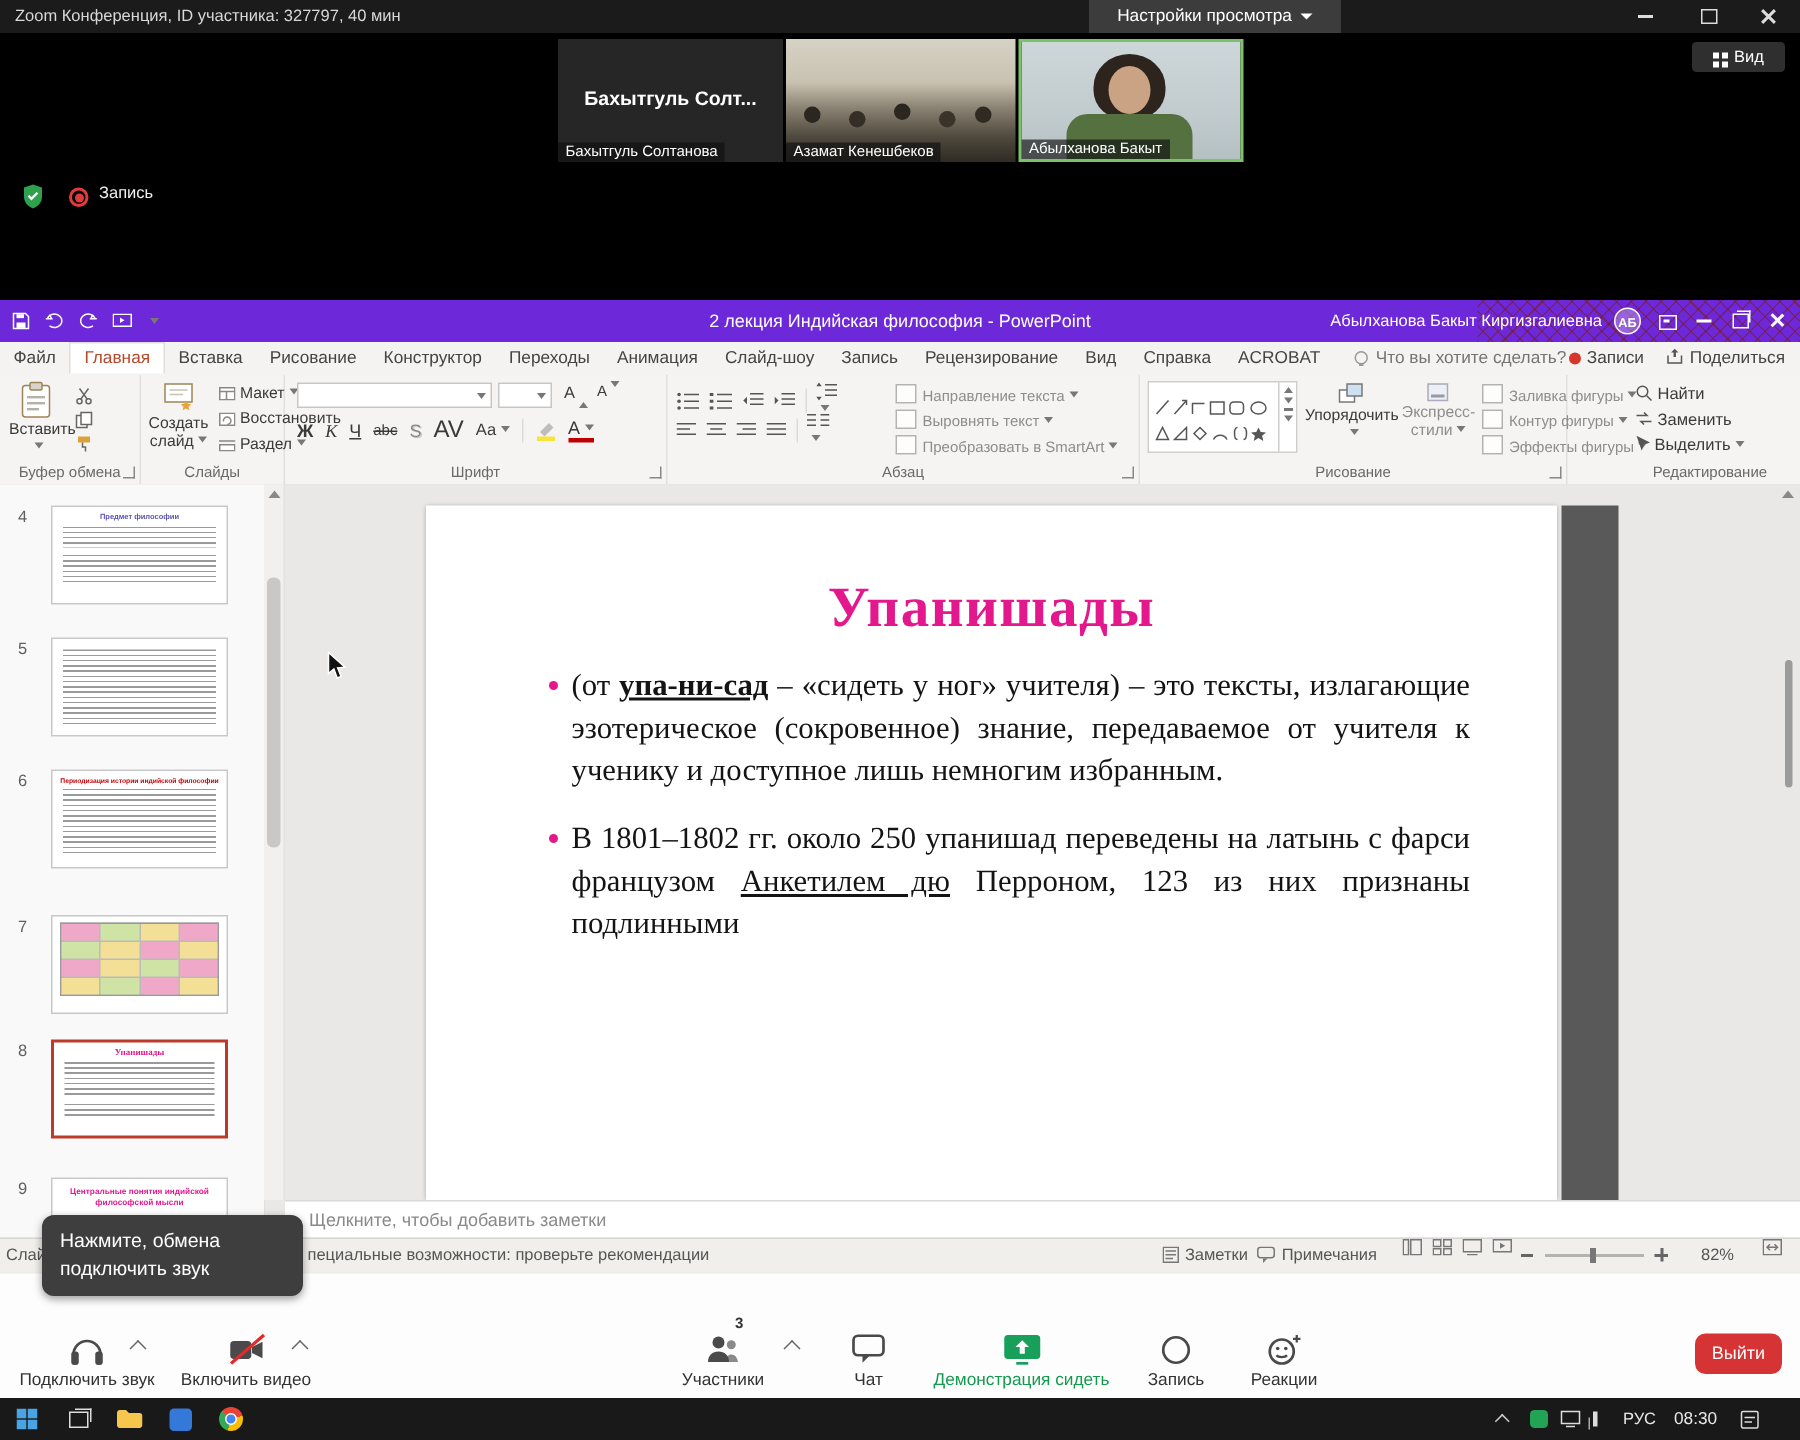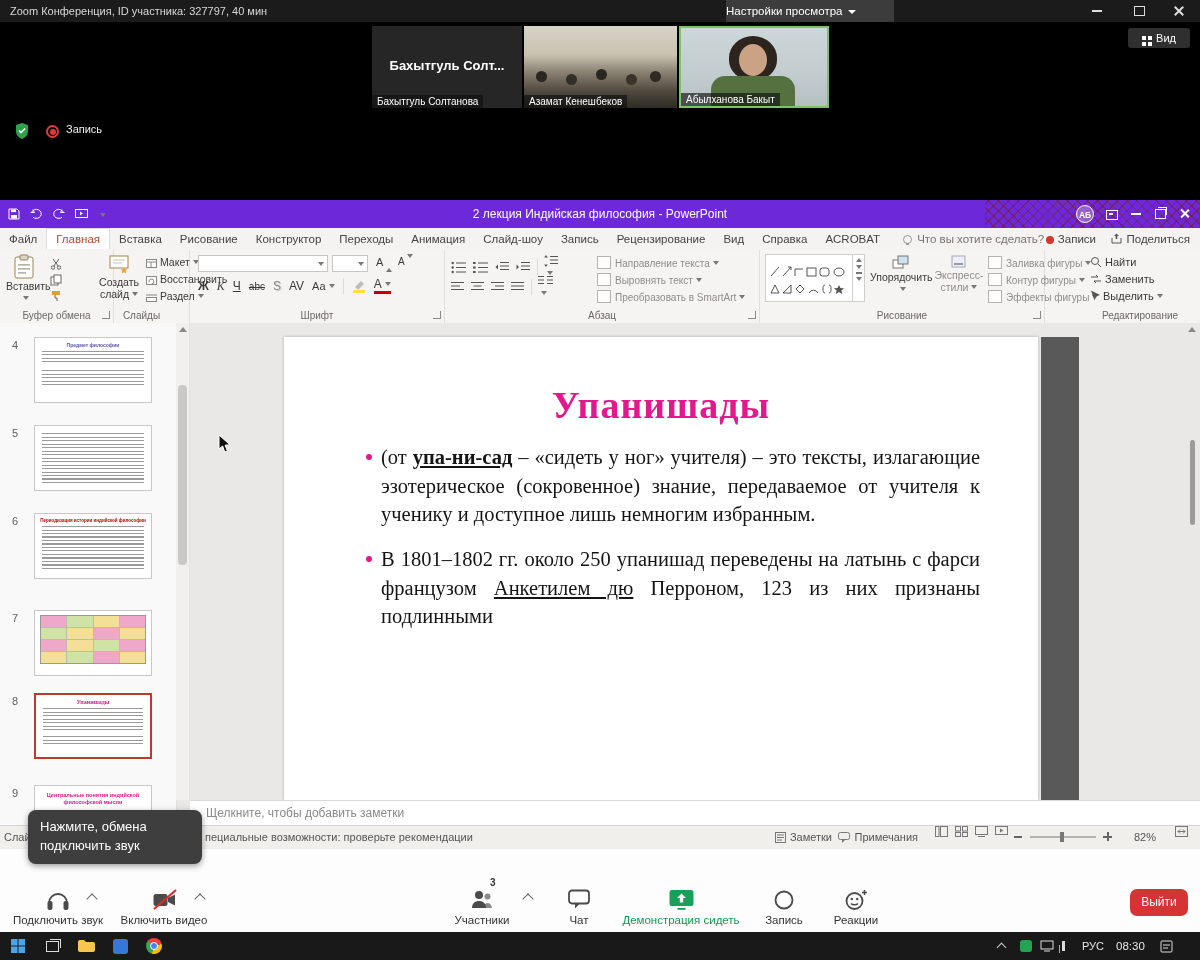--- a/index.html
+++ b/index.html
@@ -4,21 +4,21 @@
 <style>
   html,body{margin:0;padding:0;background:#000}
   .screen{position:relative;width:1200px;height:960px;background:#000;font-family:"Liberation Sans",sans-serif;overflow:hidden}
   .r{position:absolute}
   svg{display:block}
 
   
   .ztop{position:absolute;left:0;top:0;width:1200px;height:22px;background:#1b1b1b;color:#d8d8d8;font-size:11px}
   .ztitle{position:absolute;left:10px;top:0;line-height:22px;white-space:nowrap}
   .zbanner{position:absolute;left:432px;top:0;width:294px;height:22px;background:#27a150;color:#fff;font-size:11.5px;text-align:center;line-height:22px;white-space:nowrap;overflow:hidden}
-  .zviewset{position:absolute;left:726px;top:0;width:168px;height:22px;background:#3c3c3c;color:#fff;line-height:22px;font-size:11.5px;cursor:pointer}
+  .zviewset{position:absolute;left:726px;top:0;width:168px;height:22px;background:#3c3c3c;color:#fff;text-align:center;line-height:22px;font-size:11.5px;cursor:pointer}
   .zviewset::after{content:"";display:inline-block;margin-left:6px;border-left:4px solid transparent;border-right:4px solid transparent;border-top:4px solid #fff;vertical-align:1px}
   .zwbtn{position:absolute;top:0;width:30px;height:22px;cursor:pointer}
   .ic-min{width:10px;height:2px;background:#ddd;margin:10px auto 0}
   .ic-max{width:9px;height:8px;border:1px solid #ddd;margin:6px auto 0}
   .ic-x{position:relative;width:12px;height:12px;margin:5px auto 0}
   .ic-x::before,.ic-x::after{content:"";position:absolute;left:5px;top:0;width:2px;height:12px;background:#ddd}
   .ic-x::before{transform:rotate(45deg)}.ic-x::after{transform:rotate(-45deg)}
 
   
   .zstage{position:absolute;left:0;top:22px;width:1200px;height:178px;background:#000}
@@ -78,21 +78,21 @@
   .mini-sq{display:inline-block;width:12px;height:11px;border:1px solid #b5b3b0;background:#fdfdfc;vertical-align:-2px;margin-right:4px}
   .gray{color:#8f8d8b}
   .combo{position:absolute;top:5px;height:17px;background:#fff;border:1px solid #c8c6c4;box-sizing:border-box;cursor:text}
   .combo::after{content:"";position:absolute;right:3px;top:6px;border-left:3px solid transparent;border-right:3px solid transparent;border-top:4px solid #777}
   .fontrow{position:absolute;left:8px;top:28px;display:flex;gap:8px;align-items:center;font-size:12px}
   .fb{cursor:pointer}
   .fi{font-style:italic;font-family:"Liberation Serif",serif}
   .fu{text-decoration:underline}
   .fs{text-decoration:line-through;font-size:10px}
   .fsh{color:#888;text-shadow:1px 1px 0 #ccc}
-  .fav{font-size:12px}
+  .fav{font-size:16px}
   .fcol{border-bottom:3px solid #c00000;line-height:1.05;cursor:pointer}
   .vdiv{width:1px;height:16px;background:#dddbd9}
   .parrow1{position:absolute;left:6px;top:5px;display:flex;gap:6px;align-items:center}
   .parrow2{position:absolute;left:6px;top:25px;display:flex;gap:6px;align-items:center}
   .shapebox{position:absolute;left:5px;top:4px;width:98px;height:46px;background:#fff;border:1px solid #d0cecb}
   .shape-scroll{position:absolute;right:0;top:0;bottom:0;width:11px;border-left:1px solid #d0cecb}
   .tri-up{width:0;height:0;border-left:3px solid transparent;border-right:3px solid transparent;border-bottom:4px solid #777;margin:3px auto 0}
   .tri-dn{width:0;height:0;border-left:3px solid transparent;border-right:3px solid transparent;border-top:4px solid #777;margin:3px auto 0}
   .tri-more{width:6px;height:2px;background:#777;margin:3px auto 0}
 
@@ -240,20 +240,21 @@
         <span>
             <svg width="13" height="11" viewBox="0 0 13 11">
               <rect x="0.5" y="0.5" width="12" height="8" fill="none" stroke="#fff"></rect>
               <path d="M5 2.6l3 1.9-3 1.9z" fill="#fff"></path>
             </svg>
           </span>
         <span class="dd"></span>
       </div>
       <div class="ptitle-text">2 лекция Индийская философия - PowerPoint</div>
       <span class="puser"></span>
+      <span class="puser">Абылханова Бакыт Киргизгалиевна</span>
       <span class="pavatar">АБ</span>
       <div class="pwbtn" style="right:76px">
           <div class="ic-ribd"></div>
         </div>
       <div class="pwbtn" style="right:52px">
           <div class="ic-minw"></div>
         </div>
       <div class="pwbtn" style="right:28px">
           <div class="ic-rest"></div>
         </div>
@@ -266,21 +267,21 @@
       <span class="ptab">Файл</span><span class="ptab active">Главная</span><span class="ptab">Вставка</span><span class="ptab">Рисование</span><span class="ptab">Конструктор</span><span class="ptab">Переходы</span><span class="ptab">Анимация</span><span class="ptab">Слайд-шоу</span><span class="ptab">Запись</span><span class="ptab">Рецензирование</span><span class="ptab">Вид</span><span class="ptab">Справка</span><span class="ptab">ACROBAT</span><span class="tellme"><span class="bulb"></span><span>Что вы хотите сделать?</span></span>
       <span class="rec-tab"><span class="redball"></span><span>Записи</span></span>
       <span class="share-tab"><svg width="11" height="11" viewBox="0 0 11 11" style="display:inline-block;vertical-align:-1px;margin-right:4px">
             <path d="M5.5 0.5l2.5 2.5h-1.7V6H4.7V3H3z" fill="#555"></path>
             <path d="M1 5v5h9V5" fill="none" stroke="#555"></path>
           </svg><span>Поделиться</span></span>
     </div>
 
     <div class="pribbon">
 
-      <div class="rgroup" style="left:0;width:114px">
+      <div class="rgroup" style="left:0;width:94px">
         <div class="bigbtn" style="left:6px;top:4px;width:36px">
           <svg width="22" height="26" viewBox="0 0 22 26" style="margin:0 auto">
               <rect x="2" y="3" width="18" height="21" rx="2" fill="#fff" stroke="#9c8457"></rect>
               <rect x="7" y="1" width="8" height="5" rx="1" fill="#d8d3c8" stroke="#9c8457"></rect>
               <rect x="5" y="10" width="12" height="1.6" fill="#b7b2a8"></rect>
               <rect x="5" y="14" width="12" height="1.6" fill="#b7b2a8"></rect>
               <rect x="5" y="18" width="8" height="1.6" fill="#b7b2a8"></rect>
             </svg>
           <span class="dd">Вставить</span>
         </div>

